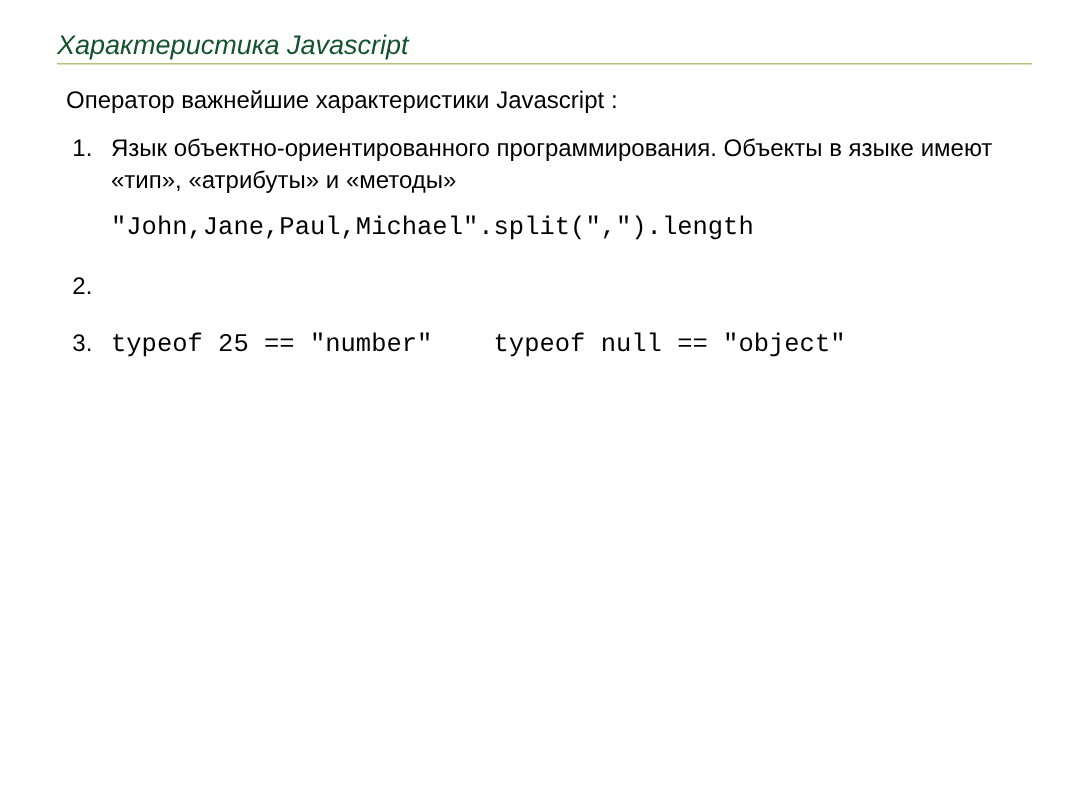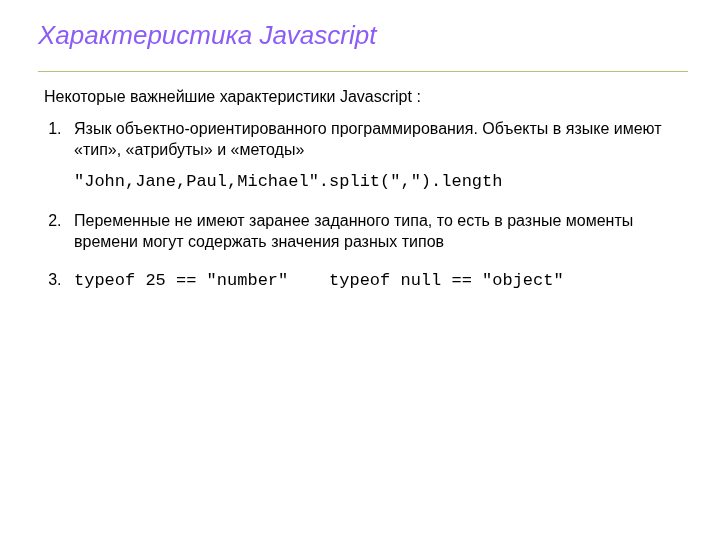--- a/index.html
+++ b/index.html
@@ -10,24 +10,24 @@
     background: #fff;
     font-family: Arial, Helvetica, sans-serif;
     color: #000;
     font-size: 16px;
     line-height: 1.35;
     padding: 18px 32px 18px 38px;
     position: relative;
   }
   .title {
     font-style: italic;
-    font-size: 26px;
-    color: #8b5cf6;
+    font-size: 18px;
+    color: #14532d;
     margin: 0 0 4px 0;
-    padding-bottom: 18px;
+    padding-bottom: 0;
     border-bottom: 1px solid #bdbd7a;
     font-weight: normal;
   }
   .intro {
     margin: 14px 0 10px 6px;
     font-size: 16px;
   }
   .intro .it { }
   ol.list {
     margin: 0 0 0 6px;
@@ -45,27 +45,26 @@
     word-break: break-word;
   }
   .mono { font-family: "Courier New", Courier, monospace; }
 </style>
 </head>
 <body>
 
 <h1 class="title">Характеристика Javascript</h1>
 
 <p class="intro">
-  <span>Некоторые важнейшие характеристики </span><span class="it">Javascript</span><span> :</span>
+  <span>Оператор важнейшие характеристики </span><span class="it">Javascript</span><span> :</span>
 </p>
 
 <ol class="list">
   <li>
     <div>Язык объектно-ориентированного программирования. Объекты в языке имеют «тип», «атрибуты» и «методы»</div>
     <div class="code">"John,Jane,Paul,Michael".split(",").length</div>
   </li>
   <li>
-    <div>Переменные не имеют заранее заданного типа, то есть в разные моменты времени могут содержать значения разных типов</div>
   </li>
   <li>
     <div class="code">typeof 25 == "number"    typeof null == "object"</div>
   </li>
 </ol>
 
 </body></html>

